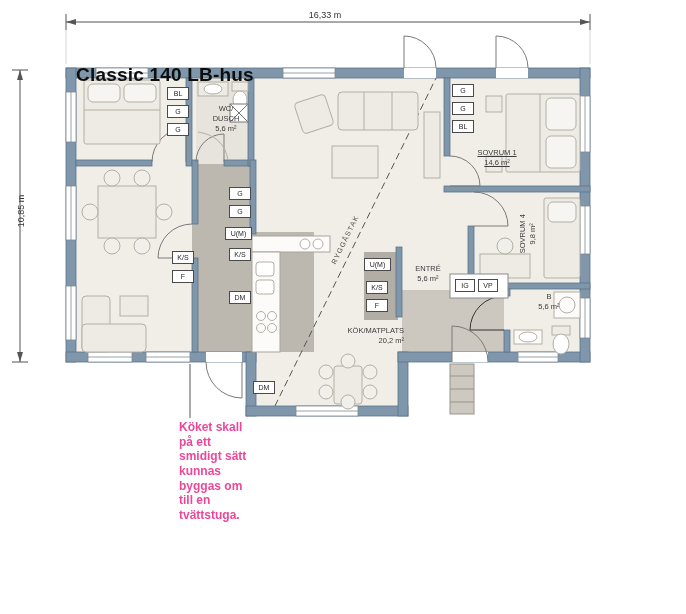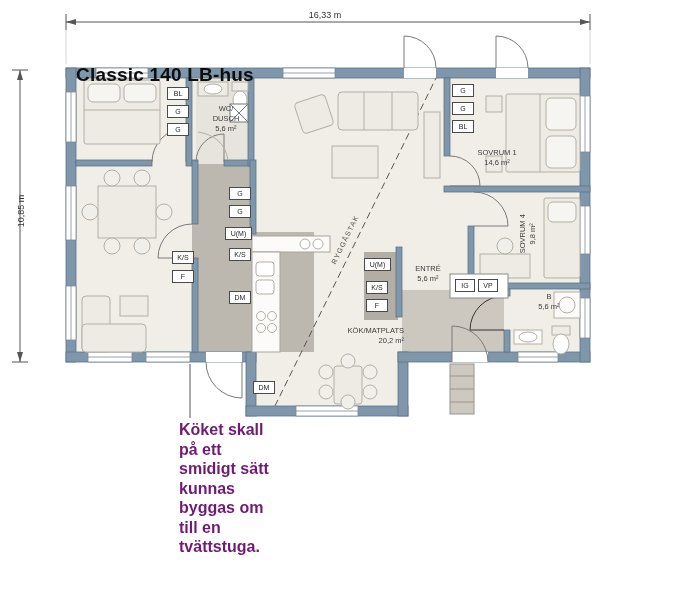--- a/index.html
+++ b/index.html
@@ -13,21 +13,21 @@
   .room-label { font-size:7.5px; color:#3c3c3c; text-align:center; line-height:1.3; }
   .room-label span { display:block; }
   .fixture {
     position:absolute; box-sizing:border-box; width:22px; height:13px;
     background:#ffffff; border:1px solid #4a4a4a; color:#1e1e1e;
     font-size:7px; display:flex; align-items:center; justify-content:center;
     padding:0 1px; line-height:1;
   }
   .fixture.wide { width:27px; }
   .ridge { font-size:7px; letter-spacing:1.2px; color:#4a4a4a; text-align:center; white-space:nowrap; }
-  .note { font-size:16px; font-weight:bold; line-height:1.22; color:#701a75; white-space:pre-line; }
+  .note { font-size:12px; font-weight:bold; line-height:1.22; color:#ec4899; white-space:pre-line; }
 </style>
 </head>
 <body>
 
 <div class="canvas">
 
   <svg class="abs" style="left:0;top:0" width="686" height="614" viewBox="0 0 686 614">
 
     <g stroke="#555" stroke-width="1" fill="#555">
       <line x1="66" y1="22" x2="590" y2="22"></line>
@@ -228,21 +228,21 @@
   <div class="abs dim-label" style="left:293px;top:10px;width:64px;">16,33 m</div>
   <div class="abs dim-label" style="left:-9px;top:206px;width:60px;transform:rotate(-90deg);">10,85 m</div>
 
   <div class="abs room-label" style="left:200px;top:104px;width:52px;">
     <span>WC/</span>
     <span>DUSCH</span>
     <span>5,6 m²</span>
   </div>
 
 
-  <div class="abs room-label" style="left:452px;top:148px;width:90px;">
+  <div class="abs room-label" style="left:452px;top:148px;width:90px;text-decoration:underline;">
     <span>SOVRUM 1</span>
     <span>14,6 m²</span>
   </div>
 
   <div class="abs room-label" style="left:488px;top:224px;width:80px;transform:rotate(-90deg);">
     <span>SOVRUM 4</span>
     <span>9,8 m²</span>
   </div>
 
   <div class="abs room-label" style="left:402px;top:264px;width:52px;">

